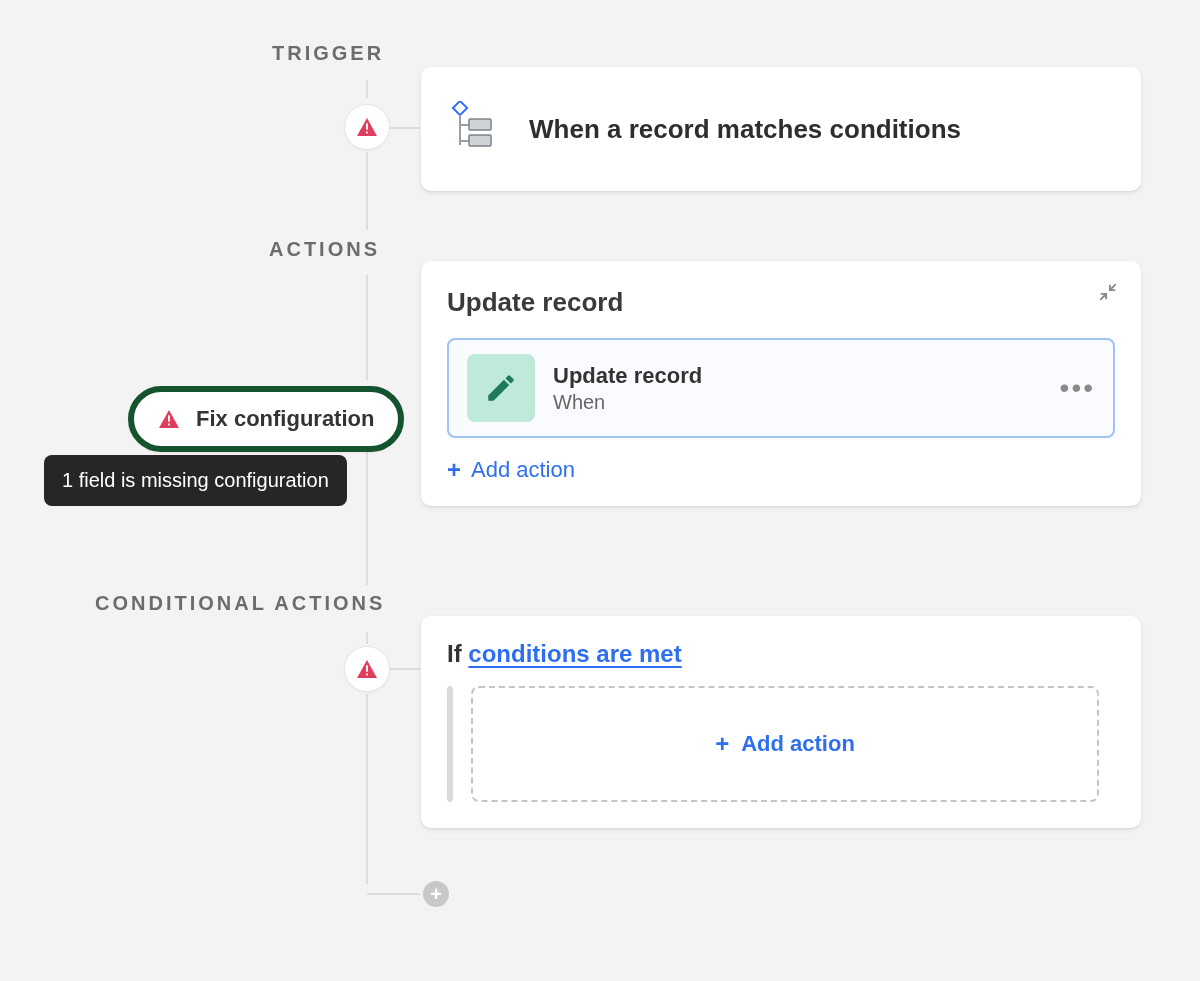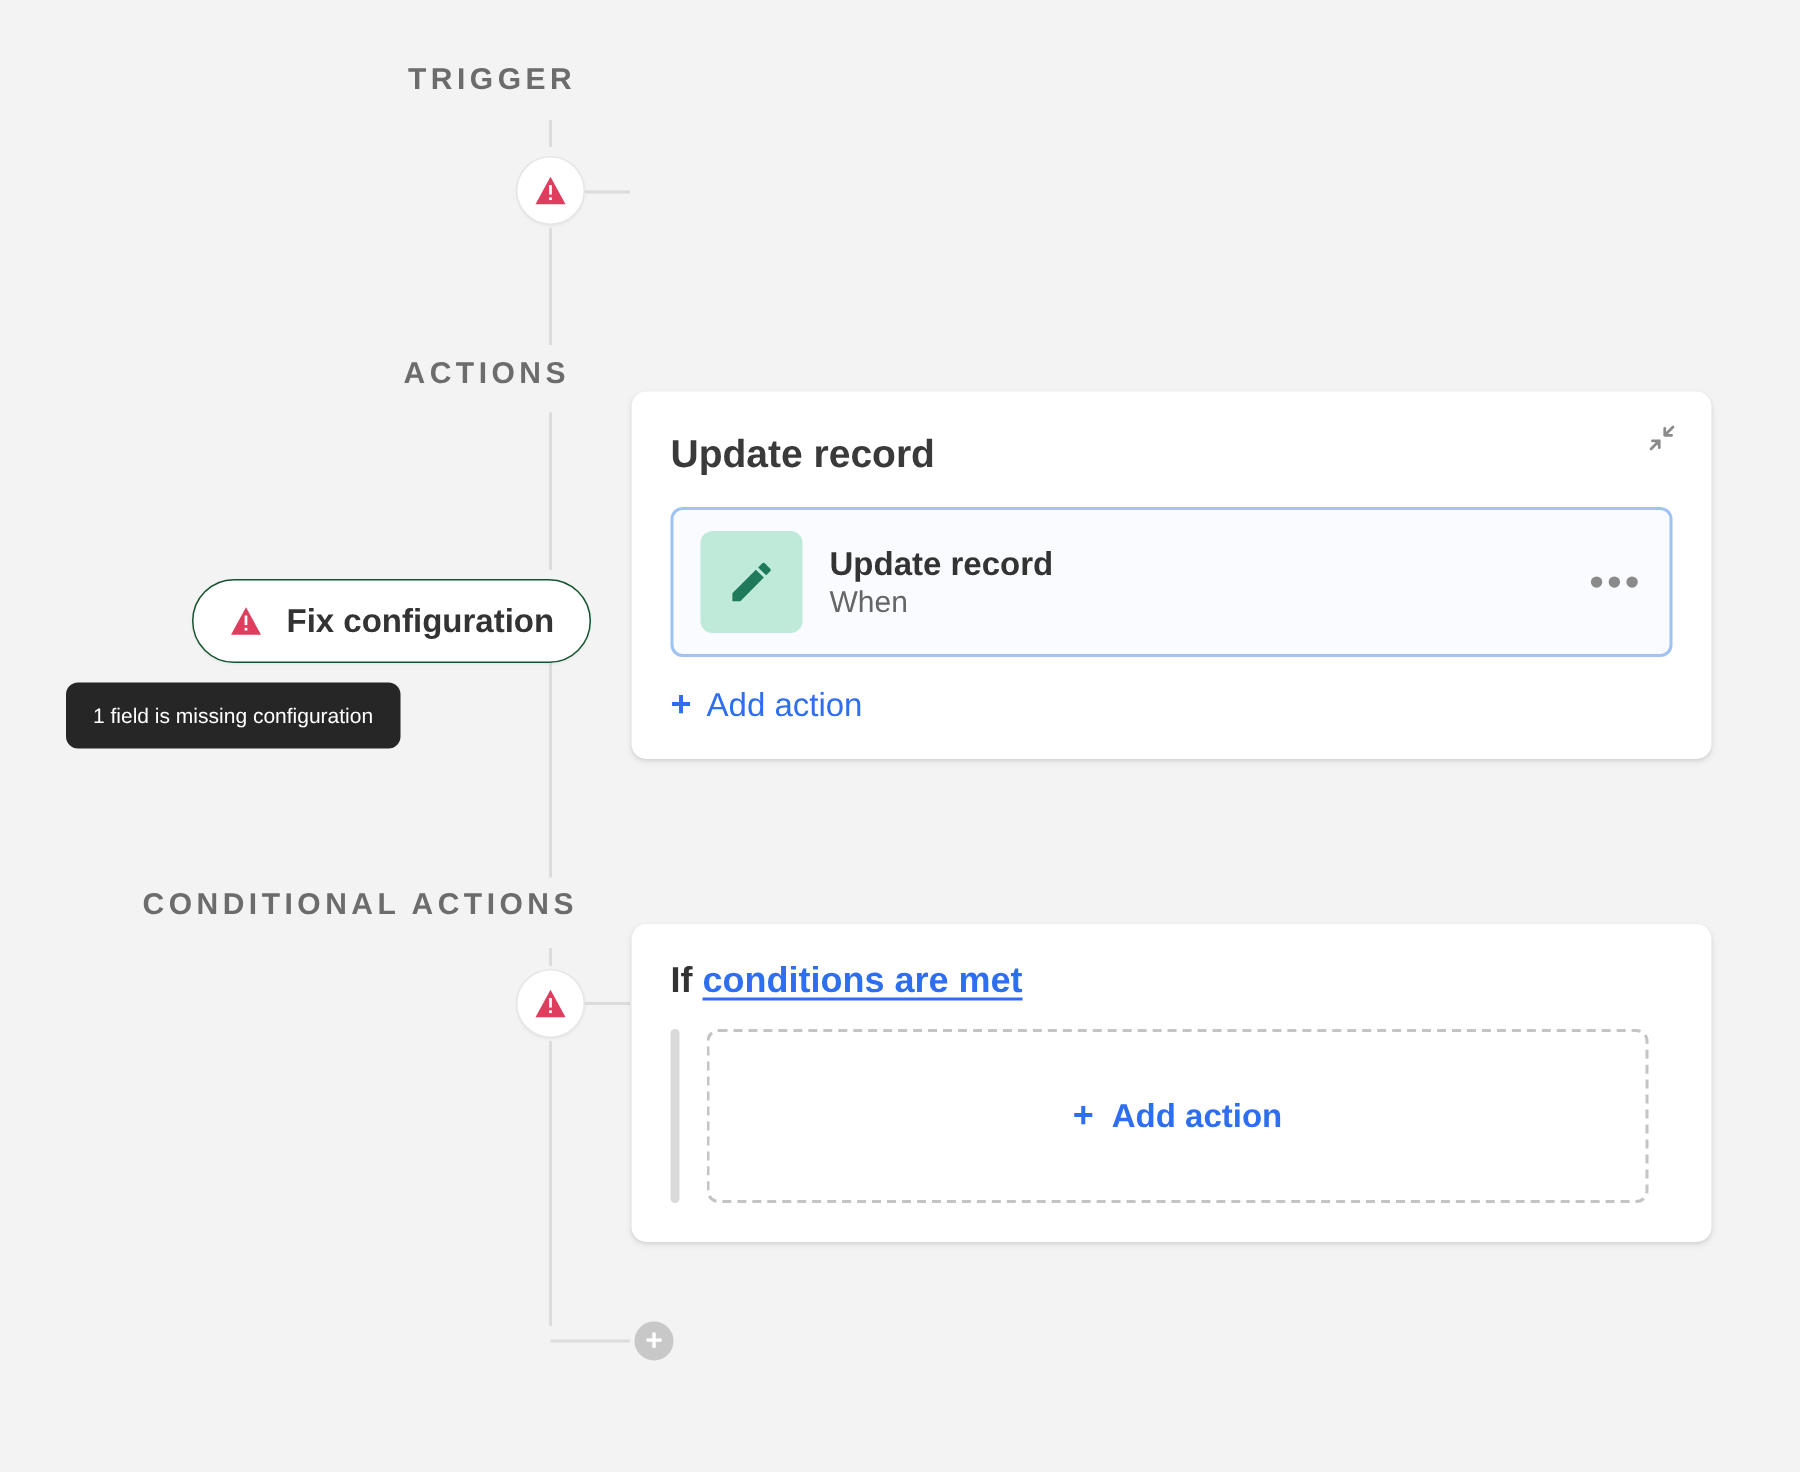--- a/index.html
+++ b/index.html
@@ -63,35 +63,35 @@
     border-radius:50%;
     display:flex;align-items:center;justify-content:center;
     box-shadow:0 1px 2px rgba(0,0,0,.05);
   }
   .warn-tri{display:block;}
   
   
   .fix-pill{
     position:absolute;left:128px;top:386px;
     background:var(--white);
-    border:1px solid #14532d;
+    border:6px solid #14532d;
     border-radius:999px;
     padding:14px 24px;
     display:flex;align-items:center;gap:16px;
     box-shadow:0 1px 2px rgba(0,0,0,.05);
     cursor:pointer;
   }
   .fix-pill-text{font-size:22px;font-weight:600;color:#333;}
   
   .tooltip{
     position:absolute;left:44px;top:455px;
     background:#262626;color:#fff;
     border-radius:8px;
     padding:14px 18px;
-    font-size:14px;
+    font-size:20px;
     font-weight:500;
   }
   
   
   .actions-card{left:421px;top:261px;width:720px;padding:26px 26px 22px 26px;}
   .actions-title{font-size:26px;font-weight:600;color:#3a3a3a;margin-bottom:20px;}
   .collapse-icn{position:absolute;right:22px;top:20px;cursor:pointer;}
   .action-row{
     border:2px solid #9fc3f2;
     background:#f9fbff;
@@ -151,20 +151,36 @@
   <div class="vline" style="top:275px;height:105px;"></div>
   <div class="vline" style="top:440px;height:145px;"></div>
   <div class="vline" style="top:632px;height:12px;"></div>
   <div class="vline" style="top:694px;height:190px;"></div>
 
   <div class="htick" style="left:390px;top:127px;width:30px;"></div>
   <div class="htick" style="left:390px;top:668px;width:30px;"></div>
 
   <div class="htick" style="left:367px;top:893px;width:55px;"></div>
 
+  <div class="card trigger-card">
+    <span>
+      <svg width="52" height="52" viewBox="0 0 52 52">
+
+        <rect x="8" y="2" width="10" height="10" transform="rotate(45 13 7)" fill="#ffffff" stroke="#2e6ff1" stroke-width="2"></rect>
+
+        <line x1="13" y1="14" x2="13" y2="44" stroke="#9aa0a6" stroke-width="2"></line>
+
+        <line x1="13" y1="24" x2="22" y2="24" stroke="#9aa0a6" stroke-width="2"></line>
+        <rect x="22" y="18" width="22" height="11" rx="1" fill="#cfd3d8" stroke="#7d8289" stroke-width="1.5"></rect>
+        <line x1="13" y1="40" x2="22" y2="40" stroke="#9aa0a6" stroke-width="2"></line>
+        <rect x="22" y="34" width="22" height="11" rx="1" fill="#cfd3d8" stroke="#7d8289" stroke-width="1.5"></rect>
+      </svg>
+    </span>
+    <span class="trigger-title">When a record matches conditions</span>
+  </div>
 
   <div class="warn-badge" style="left:344px;top:104px;">
     <svg class="warn-tri" width="22" height="20" viewBox="0 0 24 22">
       <path d="M12 1 L23 21 H1 Z" fill="#df3d5e"></path>
       <rect x="11" y="7" width="2" height="7" fill="#fff"></rect>
       <rect x="11" y="16" width="2" height="2" fill="#fff"></rect>
     </svg>
   </div>
 
   <div class="fix-pill">

